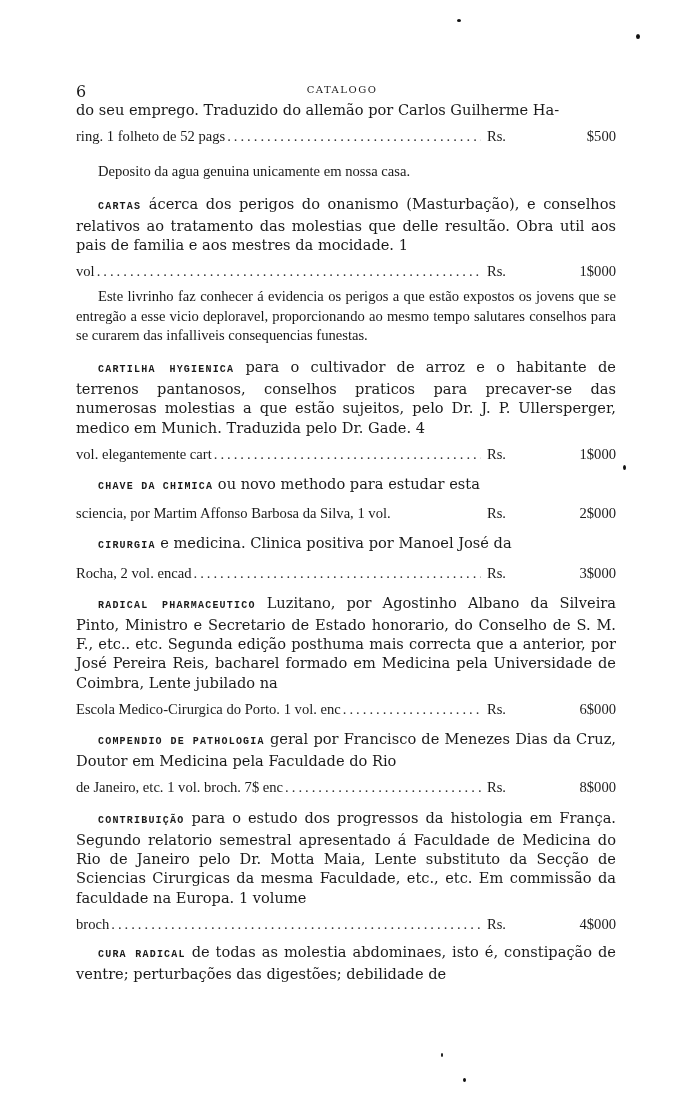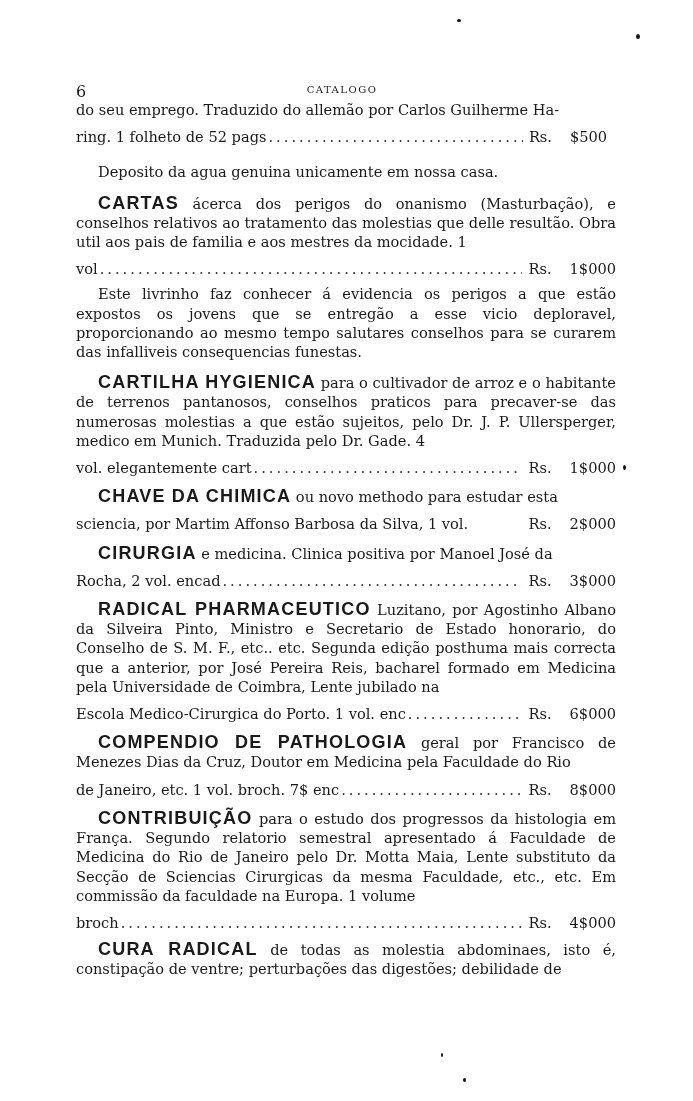--- a/index.html
+++ b/index.html
@@ -41,28 +41,28 @@
       font-size: 10px;
       letter-spacing: 1.5px;
     }
     .entry {
       margin: 0;
       font-size: 14.6px;
       line-height: 19.2px;
       text-align: justify;
       hyphens: manual;
     }
-    .entry + .entry { margin-top: 8px; }
+    .entry + .entry { margin-top: 8px; font-family: Liberation Serif, serif; }
     .indent { text-indent: 22px; }
     .cont { text-indent: 0; }
     .head {
       font-weight: bold;
       letter-spacing: 1.2px;
-      font-size: 18px;
-      font-family: Liberation Sans, sans-serif;
+      font-size: 10px;
+      font-family: Liberation Mono, monospace;
     }
     .price-line {
       display: flex;
       align-items: baseline;
       white-space: nowrap;
     }
     .price-line .lead {
       flex: 0 0 auto;
     }
     .price-line .dots {
@@ -70,26 +70,27 @@
       overflow: hidden;
       margin: 0 6px 0 2px;
       letter-spacing: 3px;
       color: #333;
     }
     .price-line .dots::before {
       content: "................................................................................................................";
     }
     .price-line .rs {
       flex: 0 0 auto;
-      margin-right: 18px;
+      margin-right: 32px;
     }
     .price-line .amount {
       flex: 0 0 auto;
       min-width: 46px;
-      text-align: left;
+      text-align: right;
+      margin-left: 32px;
     }
     .speck {
       position: absolute;
       background: #111;
       border-radius: 50%;
     }
   </style>
 </head>
 <body>
 

